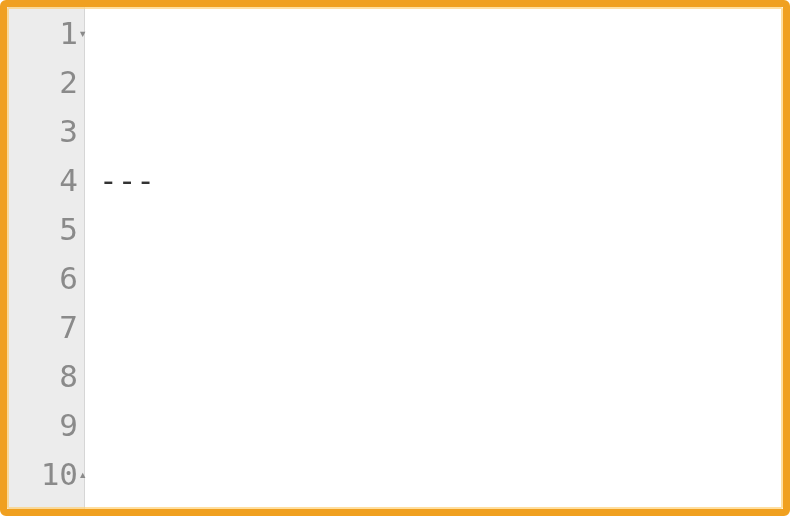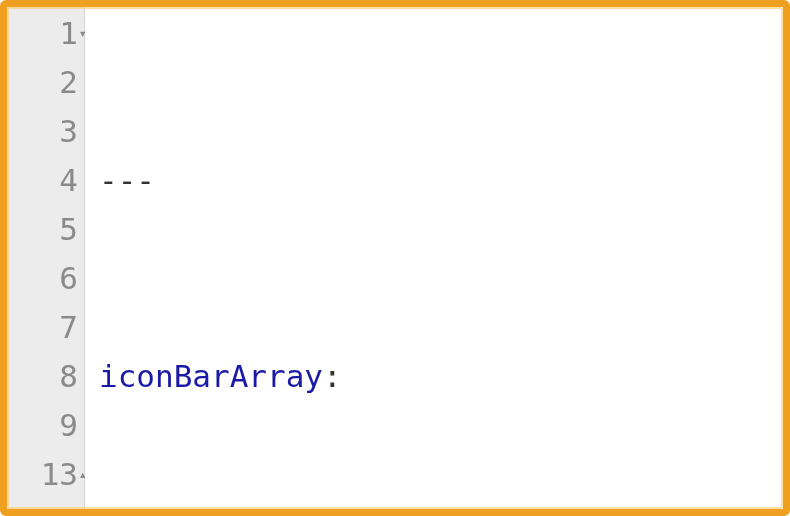--- a/index.html
+++ b/index.html
@@ -78,30 +78,29 @@
     </div>
     <div class="ln">2</div>
     <div class="ln">3</div>
     <div class="ln">4</div>
     <div class="ln">5</div>
     <div class="ln">6</div>
     <div class="ln">7</div>
     <div class="ln">8</div>
     <div class="ln">9</div>
     <div class="ln">
-      <span>13</span>
+      <span>10</span>
       <span class="fold">▴</span>
     </div>
   </div>
 
   <div class="code">
     
     <div class="row"><span class="tok-punct">---</span></div>
     
-    <div class="row"><span class="tok-key">iconBarArray</span><span class="tok-text">:</span></div>
     
     
     
     
     
     
     
     
     
     

